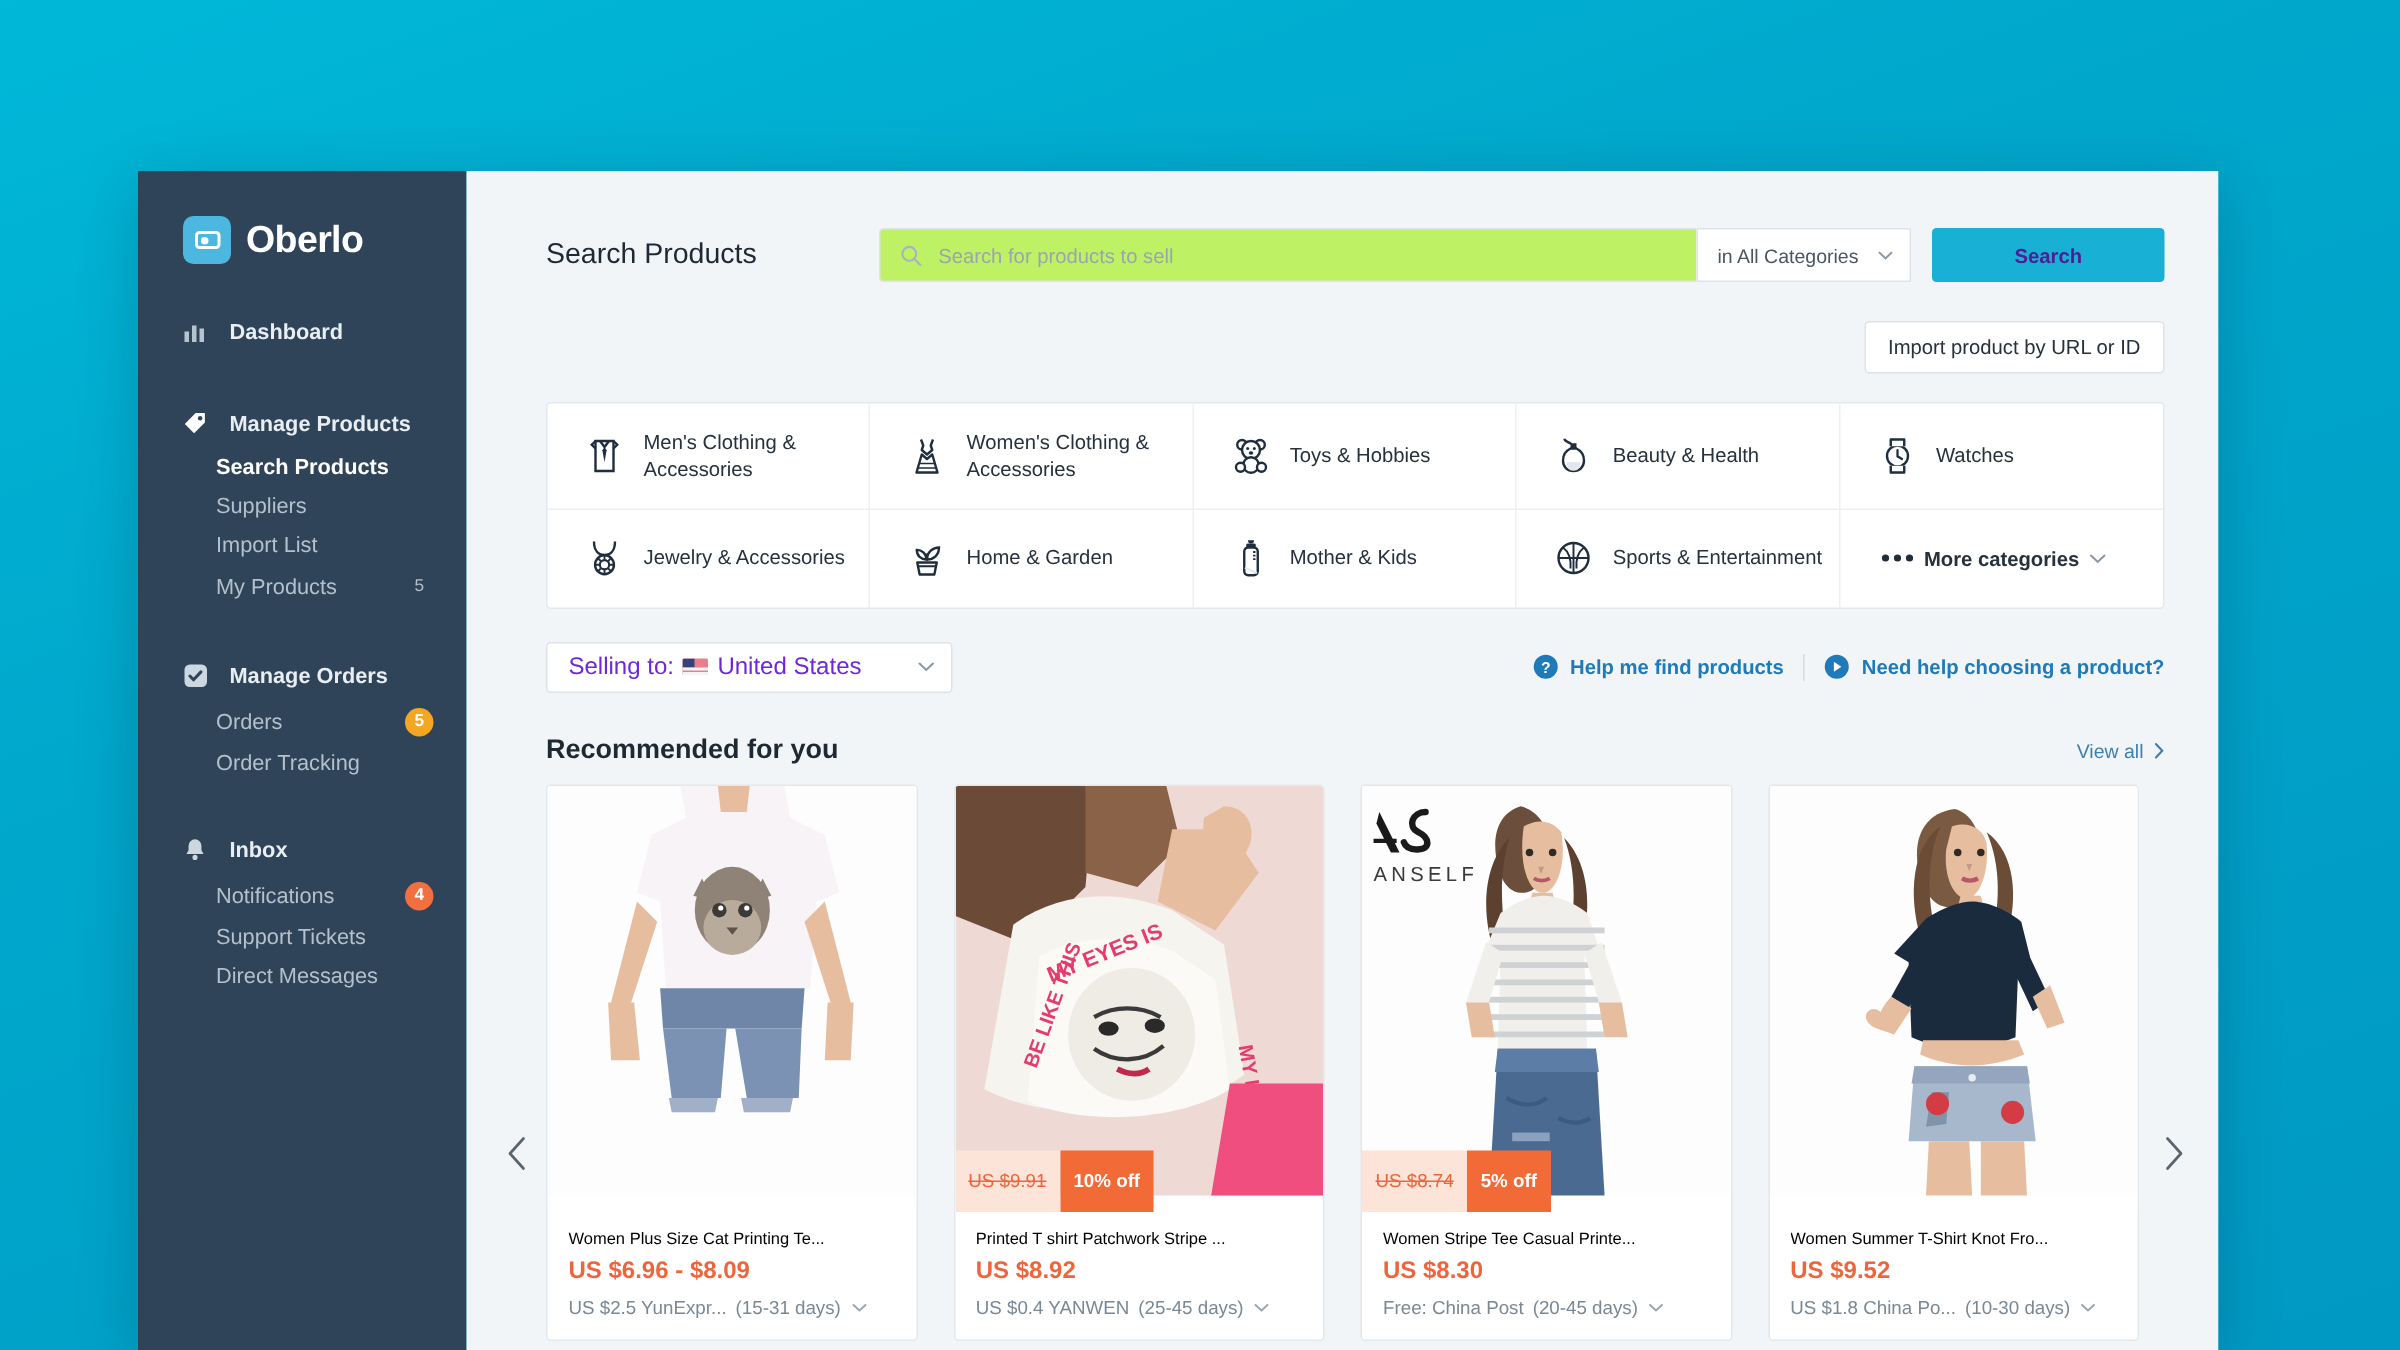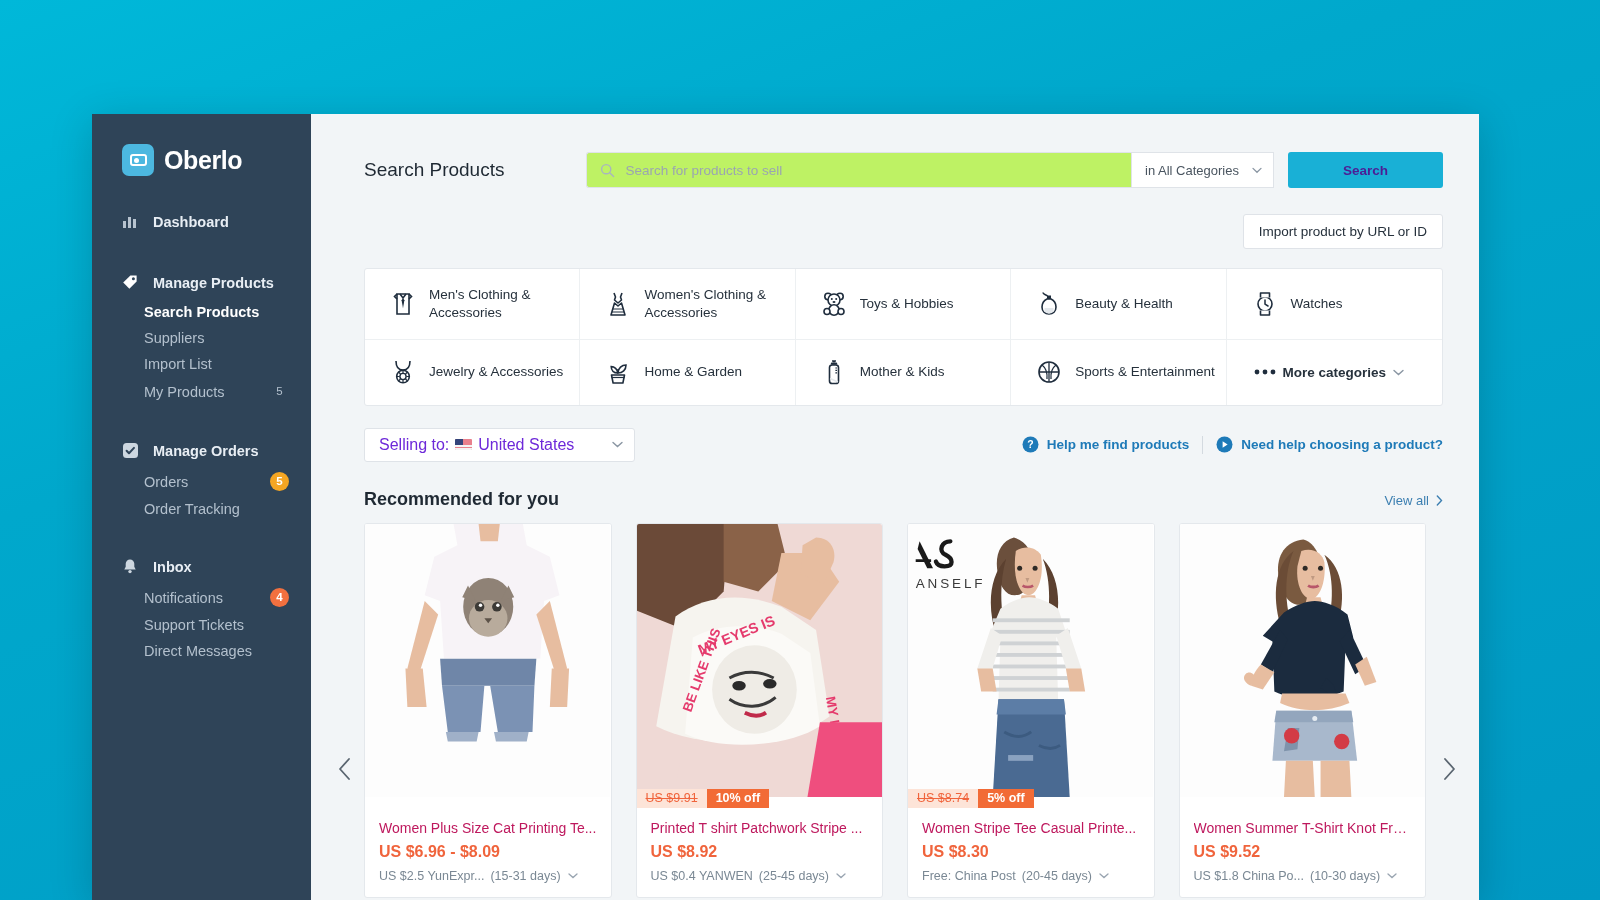--- a/index.html
+++ b/index.html
@@ -156,33 +156,33 @@
 
   
   #carousel { position: relative; margin: 13px 0 0 0; padding: 0 53px 0 53px; }
   #cards { display: flex; gap: 24px; }
   .card {
     flex: 1 1 0; background: #fff; border: 1px solid #e4e8ec; border-radius: 3px;
     overflow: hidden; cursor: pointer; min-width: 0;
   }
   .card-img { height: 284px; position: relative; overflow: hidden; background: #fff; }
   .badge-row {
-    position: absolute; left: 0; bottom: 0; display: flex; align-items: stretch; height: 19px;
+    position: absolute; left: 0; bottom: 0; display: flex; align-items: stretch; height: 41px;
   }
   .old-price {
     background: #fde4d8; color: #f0643c; font-size: 12.5px; padding: 0 9px;
     display: flex; align-items: center; text-decoration: line-through;
   }
   .off-tag {
     background: #f26b36; color: #fff; font-size: 12.5px; font-weight: bold;
     padding: 0 9px; display: flex; align-items: center;
   }
   .card-body { padding: 12px 14px 14px 14px; }
   .card-name {
-    font-size: 14px; color: #be185d; white-space: nowrap; overflow: hidden;
+    font-size: 11px; color: #000000; white-space: nowrap; overflow: hidden;
     text-overflow: ellipsis; margin-bottom: 7px;
   }
   .card-price { font-size: 16px; color: #f0643c; font-weight: bold; margin-bottom: 8px; }
   .card-ship { font-size: 12.5px; color: #7a8894; display: flex; align-items: center; }
   .card-ship .carrier { white-space: nowrap; overflow: hidden; text-overflow: ellipsis; max-width: 128px; }
   .card-ship .days { margin-left: 6px; white-space: nowrap; }
   .card-ship .chev { margin-left: 7px; }
   .arrow {
     position: absolute; top: 232px; width: 28px; height: 28px; cursor: pointer;
     display: flex; align-items: center; justify-content: center;

